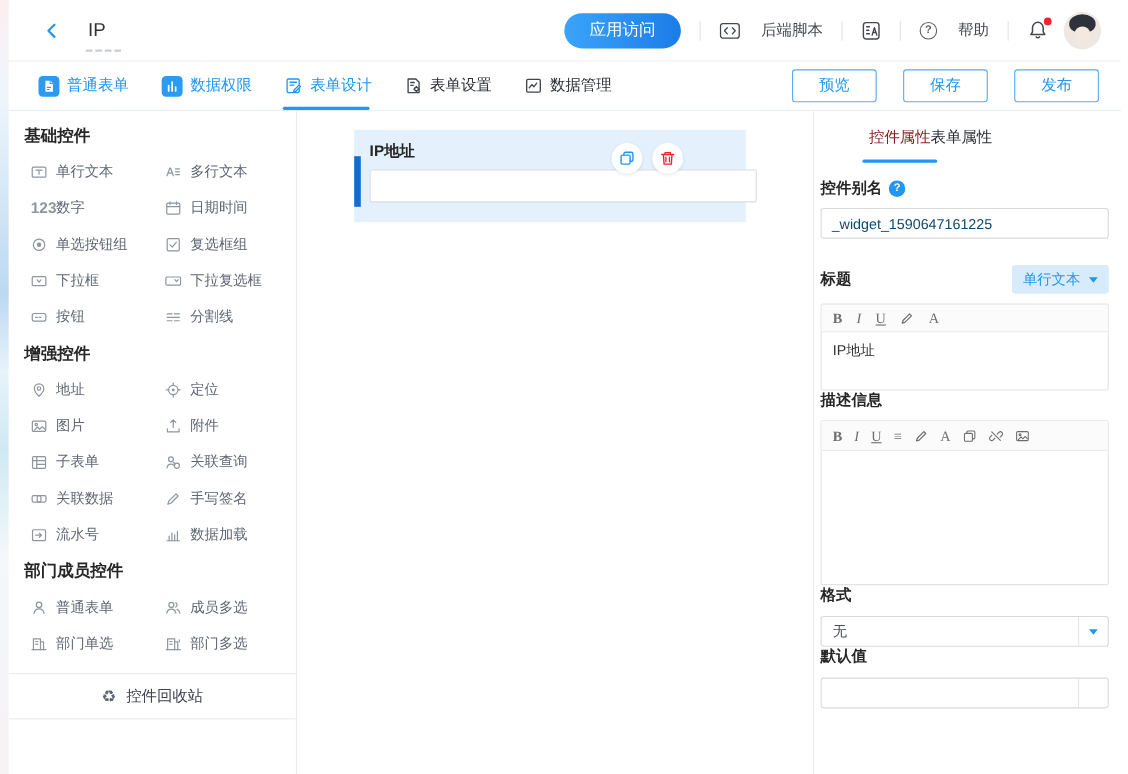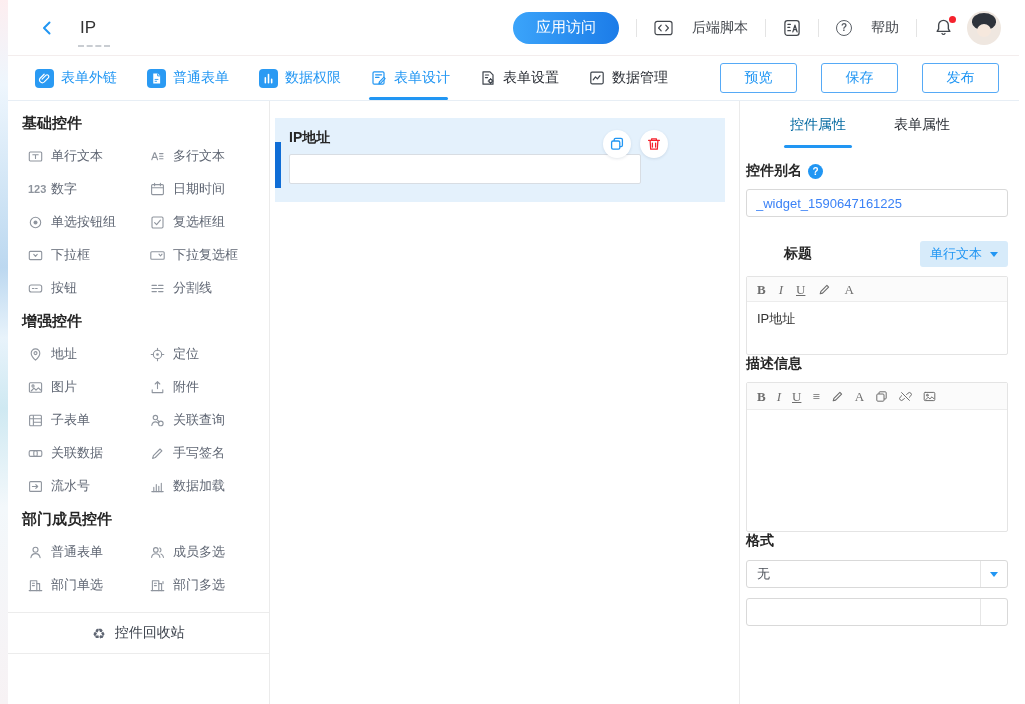--- a/index.html
+++ b/index.html
@@ -32,59 +32,59 @@
   .tabbar { flex:0 0 44px; display:flex; align-items:center; padding:0 20px 0 27px; border-bottom:1px solid #e7eef5; }
   .ftab { position:relative; height:44px; display:flex; align-items:center; gap:7px; font-size:14px; color:#2b2f36; margin-right:30px; cursor:pointer; white-space:nowrap; }
   .ftab.blue, .ftab.active { color:#2196f3; }
   .ftab.active::after { content:""; position:absolute; left:-2px; right:2px; bottom:0; height:3px; border-radius:2px; background:#2196f3; }
   .badge { width:19px; height:19px; border-radius:4px; background:#2a9af3; display:flex; align-items:center; justify-content:center; color:#fff; }
   .tab-actions { margin-left:auto; display:flex; gap:24px; }
   .obtn { width:77px; height:30px; border:1px solid #56aaf6; border-radius:3px; background:#fff; color:#2196f3; font-size:14px;
     display:flex; align-items:center; justify-content:center; cursor:pointer; }
 
   
-  .main { flex:1; display:flex; min-height:0; }
+  .main { flex:1; display:flex; min-height:0;gap:47px; }
 
   
   .sidebar { flex:0 0 262px; border-right:1px solid #ebebeb; overflow:hidden; }
   .sec { padding:13px 10px 6px 14px; }
   .sec + .sec { padding-top:9px; }
   .sec-title { font-size:15px; font-weight:bold; color:#262626; margin:0 0 14px; }
   .sgrid { display:grid; grid-template-columns:122px 1fr; row-gap:15px; padding-left:6px; }
   .s-item { display:flex; align-items:center; gap:8px; font-size:13px; color:#5f6673; cursor:grab; white-space:nowrap; }
   .si { width:15px; height:15px; flex:0 0 15px; color:#8f959e; }
-  .si-num { flex:0 0 15px; width:15px; font-size:11px; font-weight:bold; color:#8f959e; letter-spacing:0; text-align:left; }
+  .si-num { flex:0 0 15px; width:15px; font-size:14px; font-weight:bold; color:#8f959e; letter-spacing:0; text-align:left; }
   .recycle { margin-top:12px; border-top:1px solid #ececec; border-bottom:1px solid #ececec; height:42px;
     display:flex; align-items:center; justify-content:center; gap:9px; font-size:14px; color:#3d434d; cursor:pointer; }
   .recycle-glyph { font-size:15px; color:#5f6673; line-height:1; }
 
   
   .canvas { flex:1; position:relative; background:#fff; min-width:0; }
   .fwidget { position:absolute; left:5px; right:14px; top:17px; height:84px; background:#e4f1fc; cursor:pointer; }
   .stripe { position:absolute; left:0; top:24px; width:6px; height:46px; background:#0f6dd6; }
   .wlabel { font-size:14px; font-weight:bold; color:#262626; padding:11px 0 0 14px; }
   .winput { display:block; margin:7px 0 0 14px; width:352px; height:30px; border:1px solid #d8dde3; border-radius:2px;
     background:#fff; padding:0 8px; font-size:13px; }
   .wactions { position:absolute; top:12px; right:57px; display:flex; gap:9px; }
   .circle-btn { width:28px; height:28px; border-radius:50%; background:#fff; display:flex; align-items:center; justify-content:center;
     box-shadow:0 1px 3px rgba(31,56,88,.12); cursor:pointer; }
 
   
   .panel { flex:0 0 280px; border-left:1px solid #ebebeb; padding:0 11px 0 6px; overflow:hidden; }
   .ptabs { height:47px; display:flex; align-items:center; }
   .ptab { position:relative; height:47px; display:flex; align-items:center; font-size:14px; color:#2b2f36; cursor:pointer; }
   .ptab:first-child { margin-left:44px; }
-  .ptab + .ptab { margin-left:48px; }
-  .ptab.active { color:#0369a1; }
+  .ptab + .ptab { }
+  .ptab.active { color:#7f1d1d; }
   .ptab.active::after { content:""; position:absolute; left:-6px; right:-6px; bottom:0; height:3px; border-radius:2px; background:#2196f3; }
   .plabel { display:flex; align-items:center; gap:6px; font-size:14px; font-weight:bold; color:#262626; }
-  .mt14 { margin-top:14px; } .mt24 { margin-top:24px;margin-left:38px; } .mt28 { }
+  .mt14 { margin-top:14px; } .mt24 { margin-top:24px; } .mt28 { }
   .qmark { width:15px; height:15px; border-radius:50%; background:#2196f3; color:#fff; font-size:10px; font-weight:bold;
     display:flex; align-items:center; justify-content:center; cursor:pointer; }
-  .pinput { margin-top:9px; width:100%; height:28px; border:1px solid #d9d9d9; border-radius:3px; padding:0 9px; font-size:13px; color:#3b82f6; }
+  .pinput { margin-top:9px; width:100%; height:28px; border:1px solid #d9d9d9; border-radius:3px; padding:0 9px; font-size:13px; color:#0c4a6e; }
   .prow { display:flex; align-items:center; justify-content:space-between; }
   .type-chip { height:26px; padding:0 10px; background:#d7ebfa; border-radius:3px; color:#2196f3; font-size:13px;
     display:flex; align-items:center; gap:8px; cursor:pointer; }
   .caret { width:0; height:0; border-left:4.5px solid transparent; border-right:4.5px solid transparent; border-top:5.5px solid #2196f3; }
   .editor { margin-top:9px; border:1px solid #e4e4e4; border-radius:2px; background:#fff; }
   .etoolbar { height:25px; background:#fbfbfb; border-bottom:1px solid #ececec; display:flex; align-items:center; gap:13px; padding:0 10px; color:#6e6e6e; }
   .desc-editor .etoolbar { height:27px; gap:11px; }
   .etb { font-family:"Liberation Serif","DejaVu Serif",serif; font-size:13px; cursor:pointer; line-height:1; }
   .etb-b { font-weight:bold; } .etb-i { font-style:italic; } .etb-u { text-decoration:underline; }
   .etb-svg { display:flex; cursor:pointer; color:#6e6e6e; }
@@ -142,28 +142,20 @@
               <path d="M9 2.2a4.6 4.6 0 0 0-4.6 4.6v3.5L3 12.7h12l-1.4-2.4V6.8A4.6 4.6 0 0 0 9 2.2Z"></path>
               <path d="M7.6 14.7a1.6 1.6 0 0 0 2.8 0"></path>
             </svg>
           <span class="bell-dot"></span>
         </span>
         <span class="avatar"></span>
       </div>
     </div>
 
     <div class="tabbar">
-      <span class="ftab blue">
-        <span class="badge">
-          <svg width="13" height="13" viewBox="0 0 14 14" fill="none" stroke="#fff" stroke-width="1.3" stroke-linecap="round" stroke-linejoin="round">
-              <path d="M4.4 7.6l4-4a1.9 1.9 0 0 1 2.7 2.7L6.5 10.9A3 3 0 0 1 2.3 6.7l4.3-4.3"></path>
-            </svg>
-        </span>
-        <span>表单外链</span>
-      </span>
       <span class="ftab blue">
         <span class="badge">
           <svg width="13" height="13" viewBox="0 0 14 14">
               <path d="M3.5 1.6h5l2.4 2.4v8.4H3.5Z" fill="#fff" stroke="none"></path>
               <path d="M8.2 1.6v2.6H11" fill="none" stroke="#2a9af3" stroke-width="1"></path>
               <path d="M5 8h4M5 10h2.5" stroke="#2a9af3" stroke-width="1" fill="none"></path>
             </svg>
         </span>
         <span>普通表单</span>
       </span>
@@ -501,20 +493,21 @@
         </div>
 
         <div class="plabel mt28">格式</div>
         <div class="pselect">
           <span class="val">无</span>
           <span class="caret-box">
               <span class="caret"></span>
             </span>
         </div>
 
+        <div class="plabel mt28">默认值</div>
         <div class="pselect">
           <span class="val"></span>
           <span class="caret-box"></span>
         </div>
       </div>
 
     </div>
   </div>
 </div>
 

